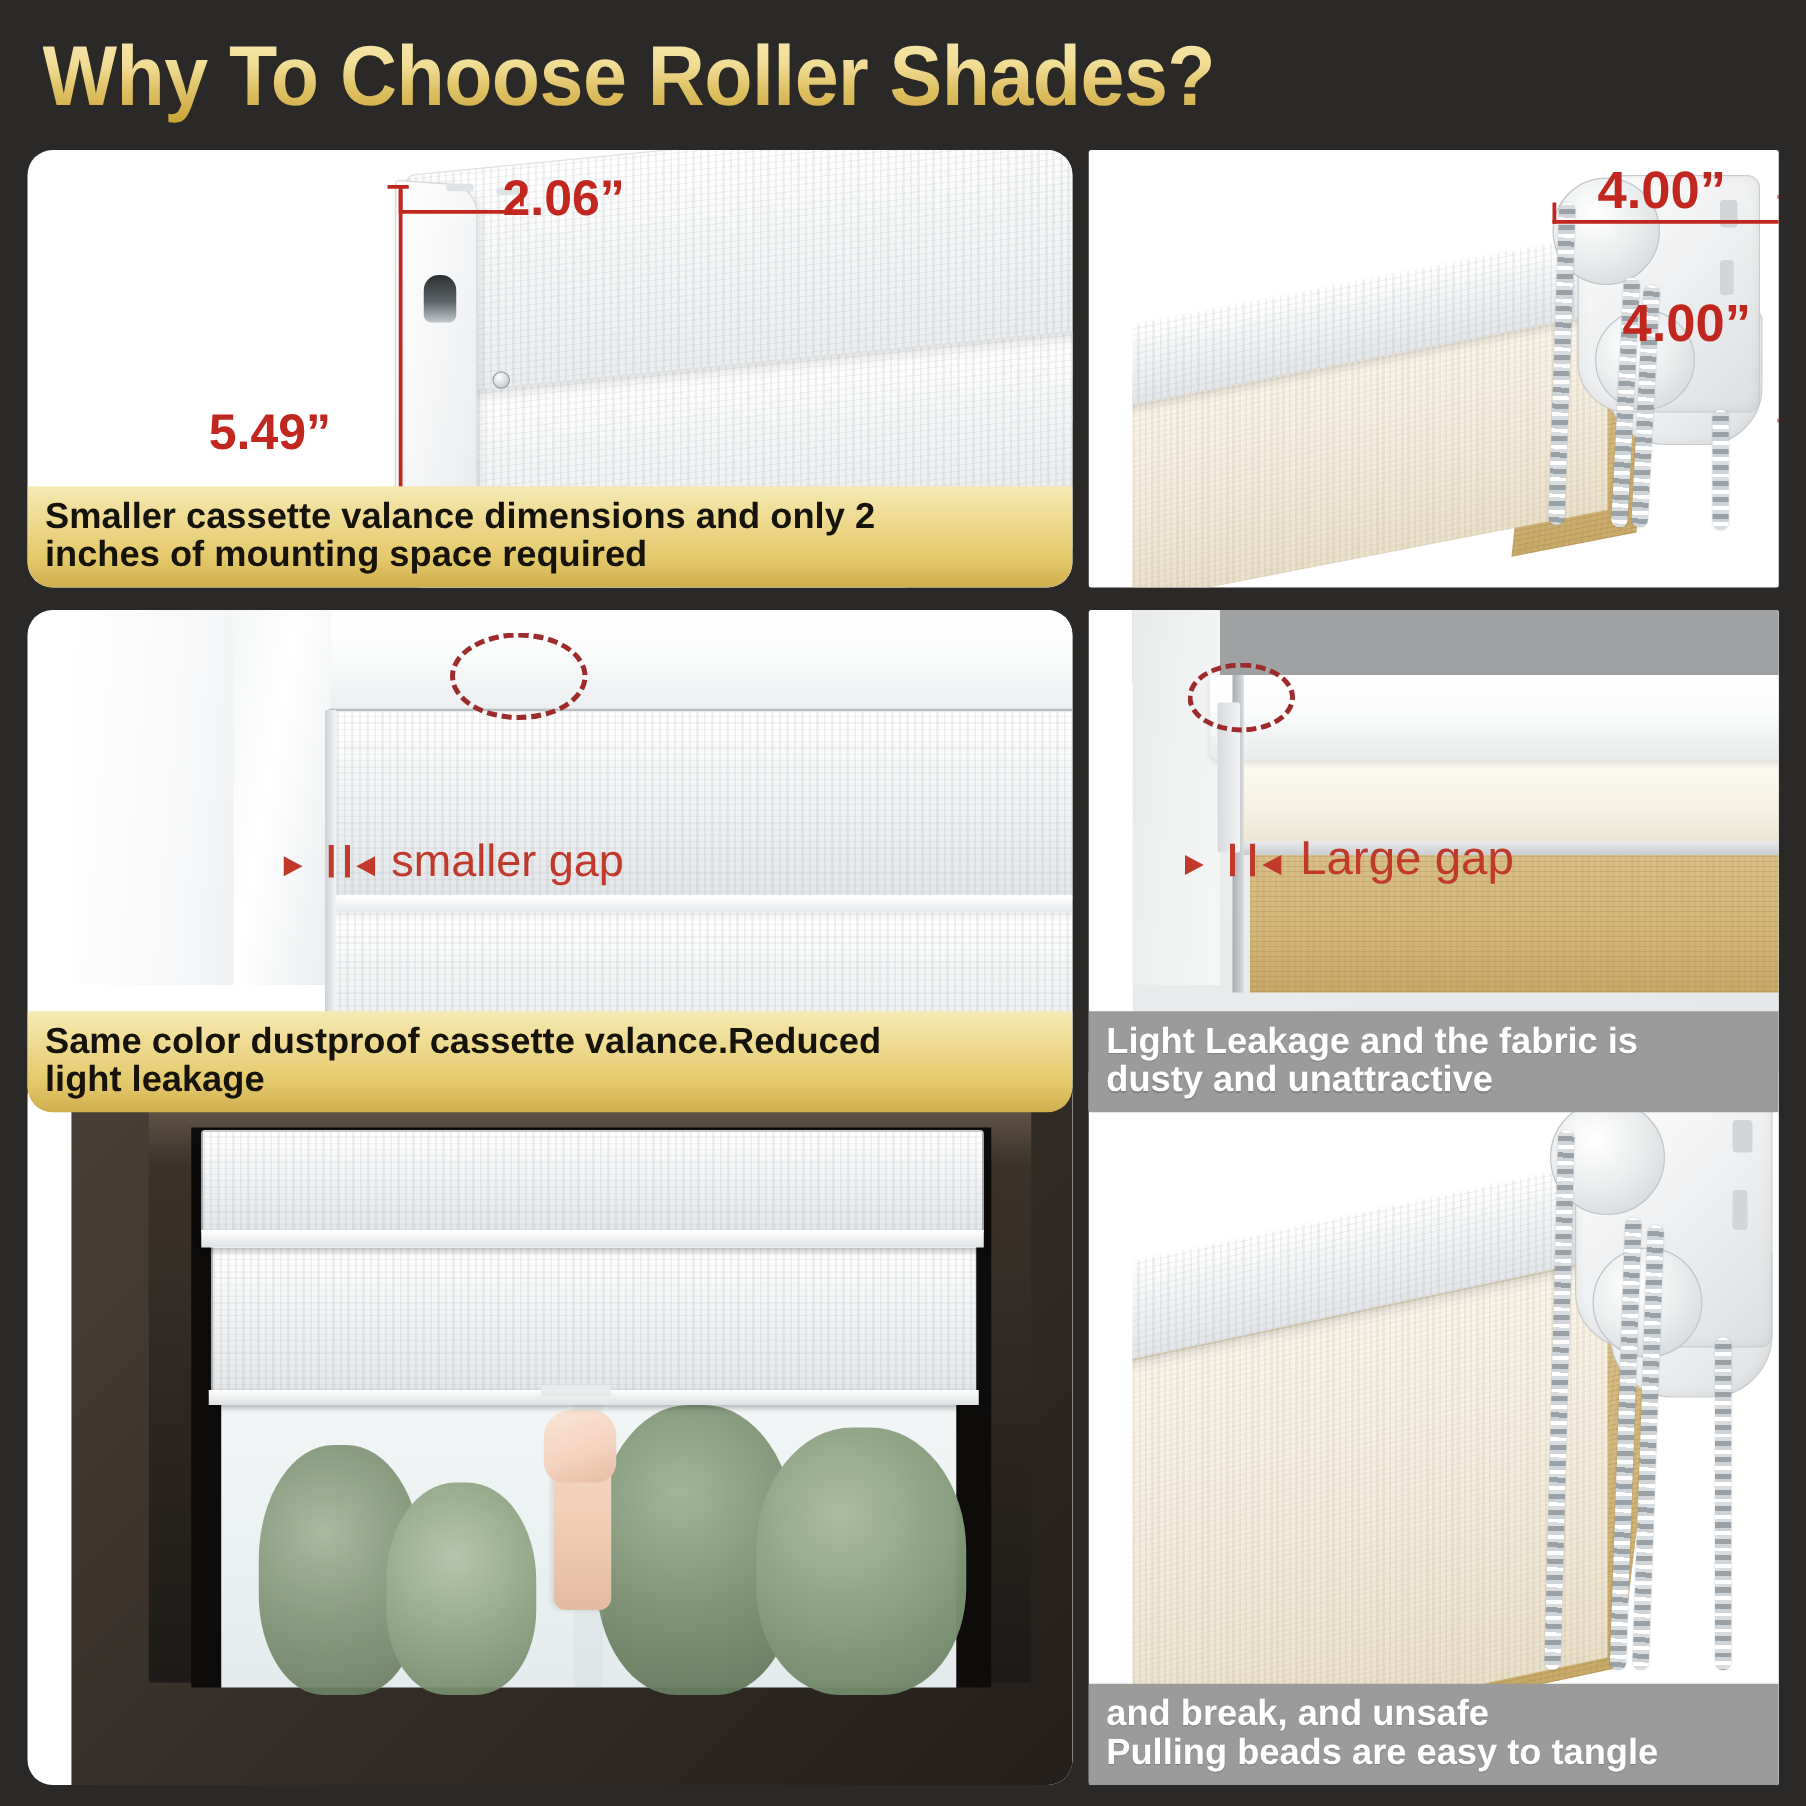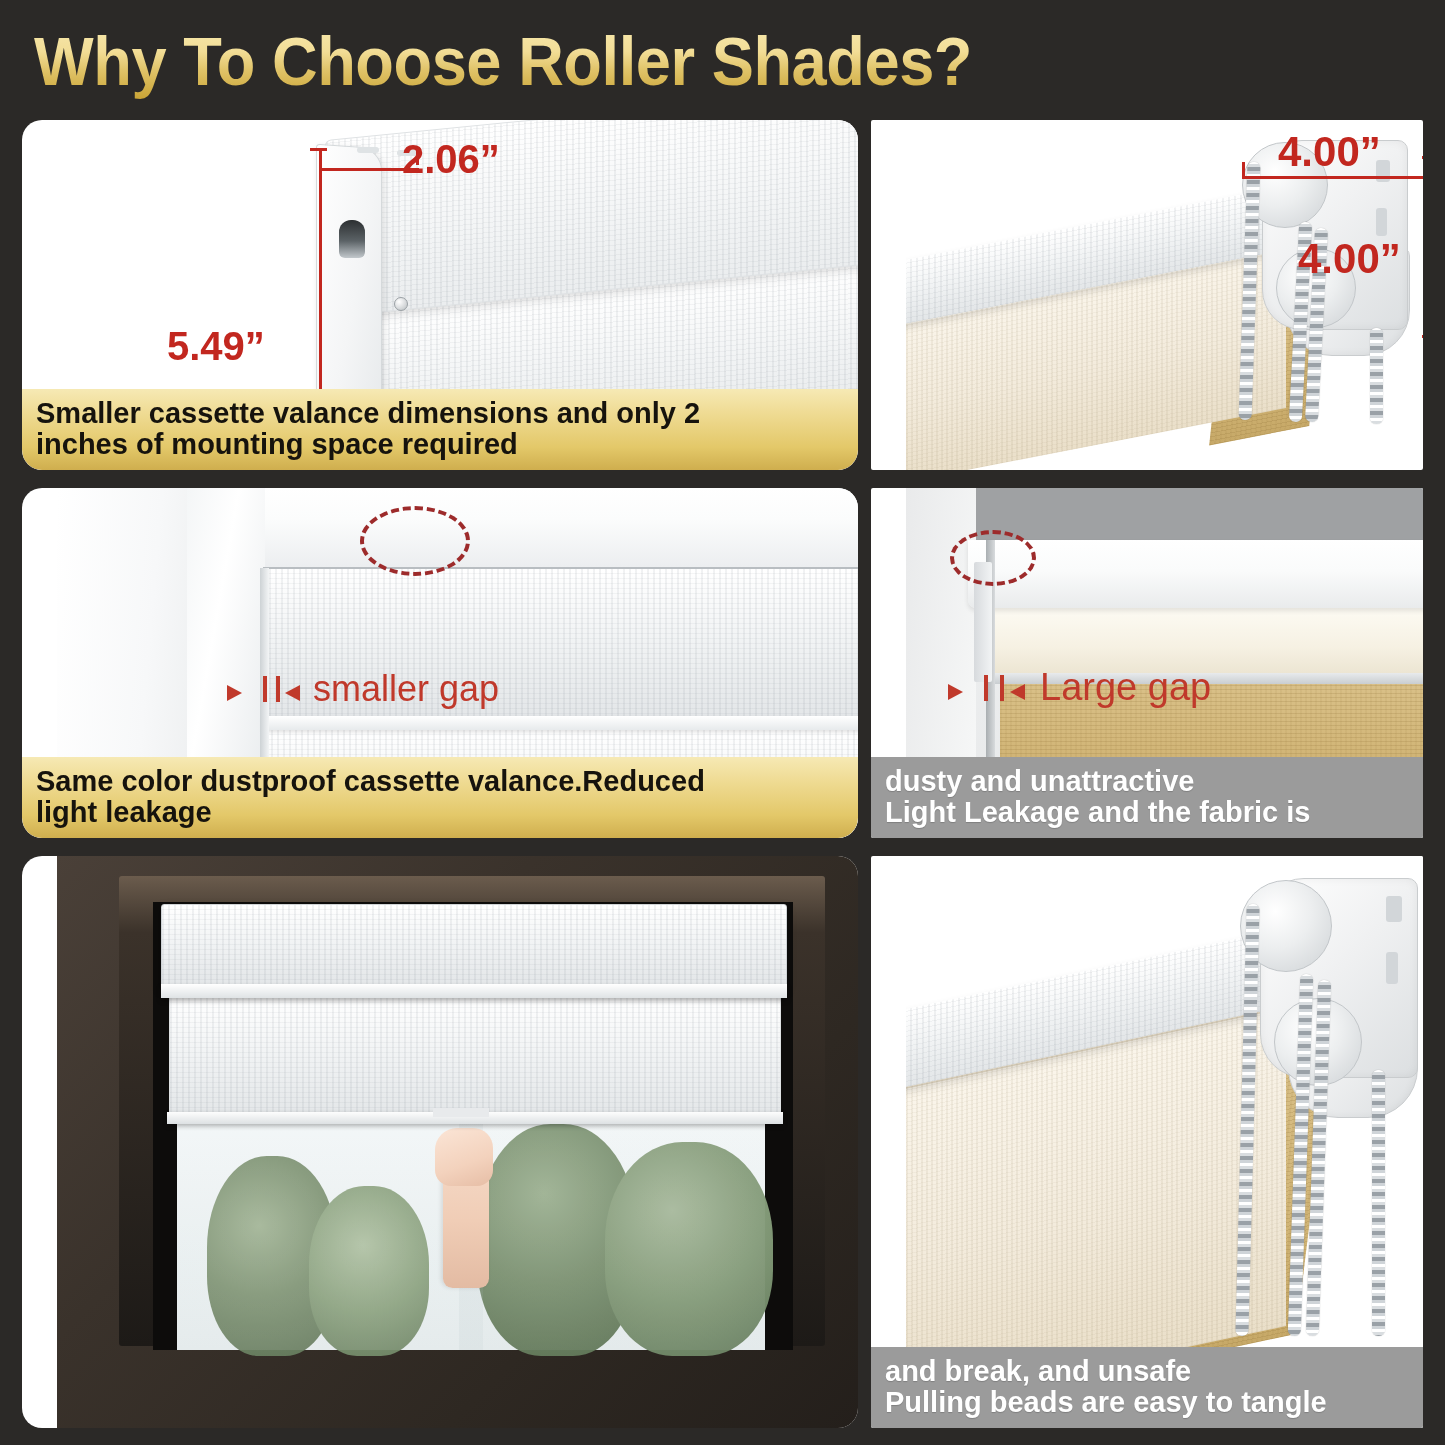--- a/index.html
+++ b/index.html
@@ -23,21 +23,21 @@
     -webkit-background-clip:text; background-clip:text;
     color:transparent; -webkit-text-fill-color:transparent;
     text-shadow:none; white-space:nowrap;
   }
 
   
   .panel { position:absolute; overflow:hidden; background:#fff; }
   .panel.left  { left:22px;  width:836px; border-radius:20px; }
   .panel.right { left:871px; width:552px; border-radius:2px;padding-left:14px; }
   .r1 { top:120px; height:350px; }
-  .r2 { top:488px; height:350px; }
+  .r2 { top:488px; height:402px; }
   .r3 { top:856px; height:572px; }
 
   .stage { position:absolute; left:0; right:0; top:0; bottom:0; overflow:hidden;margin-left:35px; }
 
   
   .caption {
     position:absolute; left:0; right:0; bottom:0;
     padding:9px 14px 10px 14px;
     font-size:29px; line-height:1.07;
     font-weight:bold;
@@ -341,22 +341,22 @@
 
     <div class="dashell" style="left:44px;top:42px;width:86px;height:56px;"></div>
 
     <div class="arrowR" style="left:42px;top:196px;"></div>
     <div class="gaptick" style="left:78px;top:187px;height:26px;"></div>
     <div class="gaptick" style="left:94px;top:187px;height:26px;"></div>
     <div class="arrowL" style="left:104px;top:196px;"></div>
     <div class="annotxt" style="left:134px;top:178px;font-size:38px;text-align:right;">Large gap</div>
   </div>
   <div class="caption grey">
+    <span class="cap-line">Light Leakage and the fabric is</span>
     <span class="cap-line">dusty and unattractive</span>
-    <span class="cap-line">Light Leakage and the fabric is</span>
   </div>
 </div>
 
 <div class="panel left r3">
   <div class="stage">
     <div id="p5-room"></div>
     <div id="p5-recess"></div>
     <div id="p5-opening"></div>
     <div id="p5-sky"></div>
 

